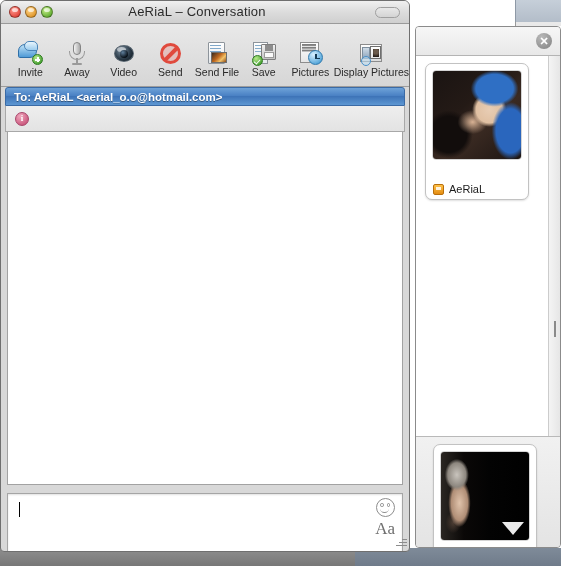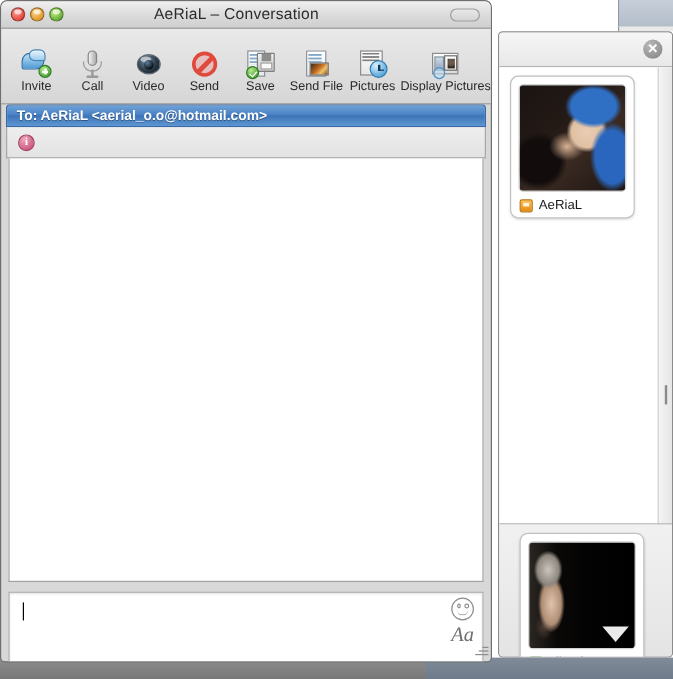--- a/index.html
+++ b/index.html
@@ -164,21 +164,21 @@
   }
   .smiley .eye.l { left: 3.5px; }
   .smiley .eye.r { right: 3.5px; }
   .smiley .mouth {
     position: absolute; left: 3.5px; bottom: 3px; width: 9px; height: 5px;
     border-bottom: 1.5px solid #8d8d8d;
     border-radius: 0 0 9px 9px;
   }
   .aa {
     font-family: "Liberation Serif", serif;
-    font-size: 17px; color: #6f6f6f; line-height: 1; font-style: italic;
+    font-size: 17px; color: #6f6f6f; line-height: 1;
   }
   .grip {
     position: absolute; right: 2px; bottom: 2px; width: 13px; height: 13px;
   }
   .grip i {
     position: absolute; right: 0; background: #8c8c8c; height: 1px;
     transform-origin: right center;
   }
 
   
@@ -227,21 +227,21 @@
     box-sizing: border-box;
   }
   .dp-card.bottom {
     position: absolute; left: 17px; top: 7px; width: 104px;
   }
   .dp-photo {
     width: 90px; height: 90px; border-radius: 4px; overflow: hidden;
     position: relative; border: 1px solid #d4d4d4; box-sizing: border-box;
   }
   .dp-row {
-    display: flex; align-items: center; gap: 5px; margin-top: 5px; padding-left: 1px;
+    display: flex; align-items: center; gap: 5px; margin-top: 23px; padding-left: 1px;
   }
   .status-badge {
     width: 11px; height: 11px; border-radius: 2px;
     box-sizing: border-box; position: relative;
   }
   .status-badge::after {
     content: ""; position: absolute; left: 2px; top: 2px; right: 2px; height: 3px;
     background: rgba(255,255,255,0.85);
   }
   .status-away   { background: linear-gradient(to bottom, #ffc24a, #e38c12); border: 1px solid #b96f0a; }
@@ -492,21 +492,21 @@
 
       <div class="tb-item">
         <div class="tb-icon">
           <div class="ic">
             <div class="mic-head"></div>
             <div class="mic-arc"></div>
             <div class="mic-stem"></div>
             <div class="mic-base"></div>
           </div>
         </div>
-        <div class="tb-label">Call</div>
+        <div class="tb-label">Away</div>
       </div>
 
       <div class="tb-item">
         <div class="tb-icon">
           <div class="ic">
             <div class="cam-body"></div>
             <div class="cam-gloss"></div>
             <div class="cam-lens"></div>
           </div>
         </div>
@@ -514,43 +514,43 @@
       </div>
 
       <div class="tb-item">
         <div class="tb-icon">
           <div class="ic">
             <div class="block-ring"></div>
             <div class="block-slash"></div>
           </div>
         </div>
         <div class="tb-label">Send</div>
+      </div>
+
+      <div class="tb-item">
+        <div class="tb-icon">
+          <div class="ic">
+            <div class="doc"></div>
+            <div class="doc-lines"></div>
+            <div class="doc-photo"></div>
+          </div>
+        </div>
+        <div class="tb-label">Send File</div>
       </div>
 
       <div class="tb-item">
         <div class="tb-icon">
           <div class="ic">
             <div class="save-doc"></div>
             <div class="save-doc-lines"></div>
             <div class="floppy"></div>
             <div class="check-badge"></div>
           </div>
         </div>
         <div class="tb-label">Save</div>
-      </div>
-
-      <div class="tb-item">
-        <div class="tb-icon">
-          <div class="ic">
-            <div class="doc"></div>
-            <div class="doc-lines"></div>
-            <div class="doc-photo"></div>
-          </div>
-        </div>
-        <div class="tb-label">Send File</div>
       </div>
 
       <div class="tb-item">
         <div class="tb-icon">
           <div class="ic">
             <div class="hist-doc"></div>
             <div class="hist-lines"></div>
             <div class="hist-clock"></div>
           </div>
         </div>

